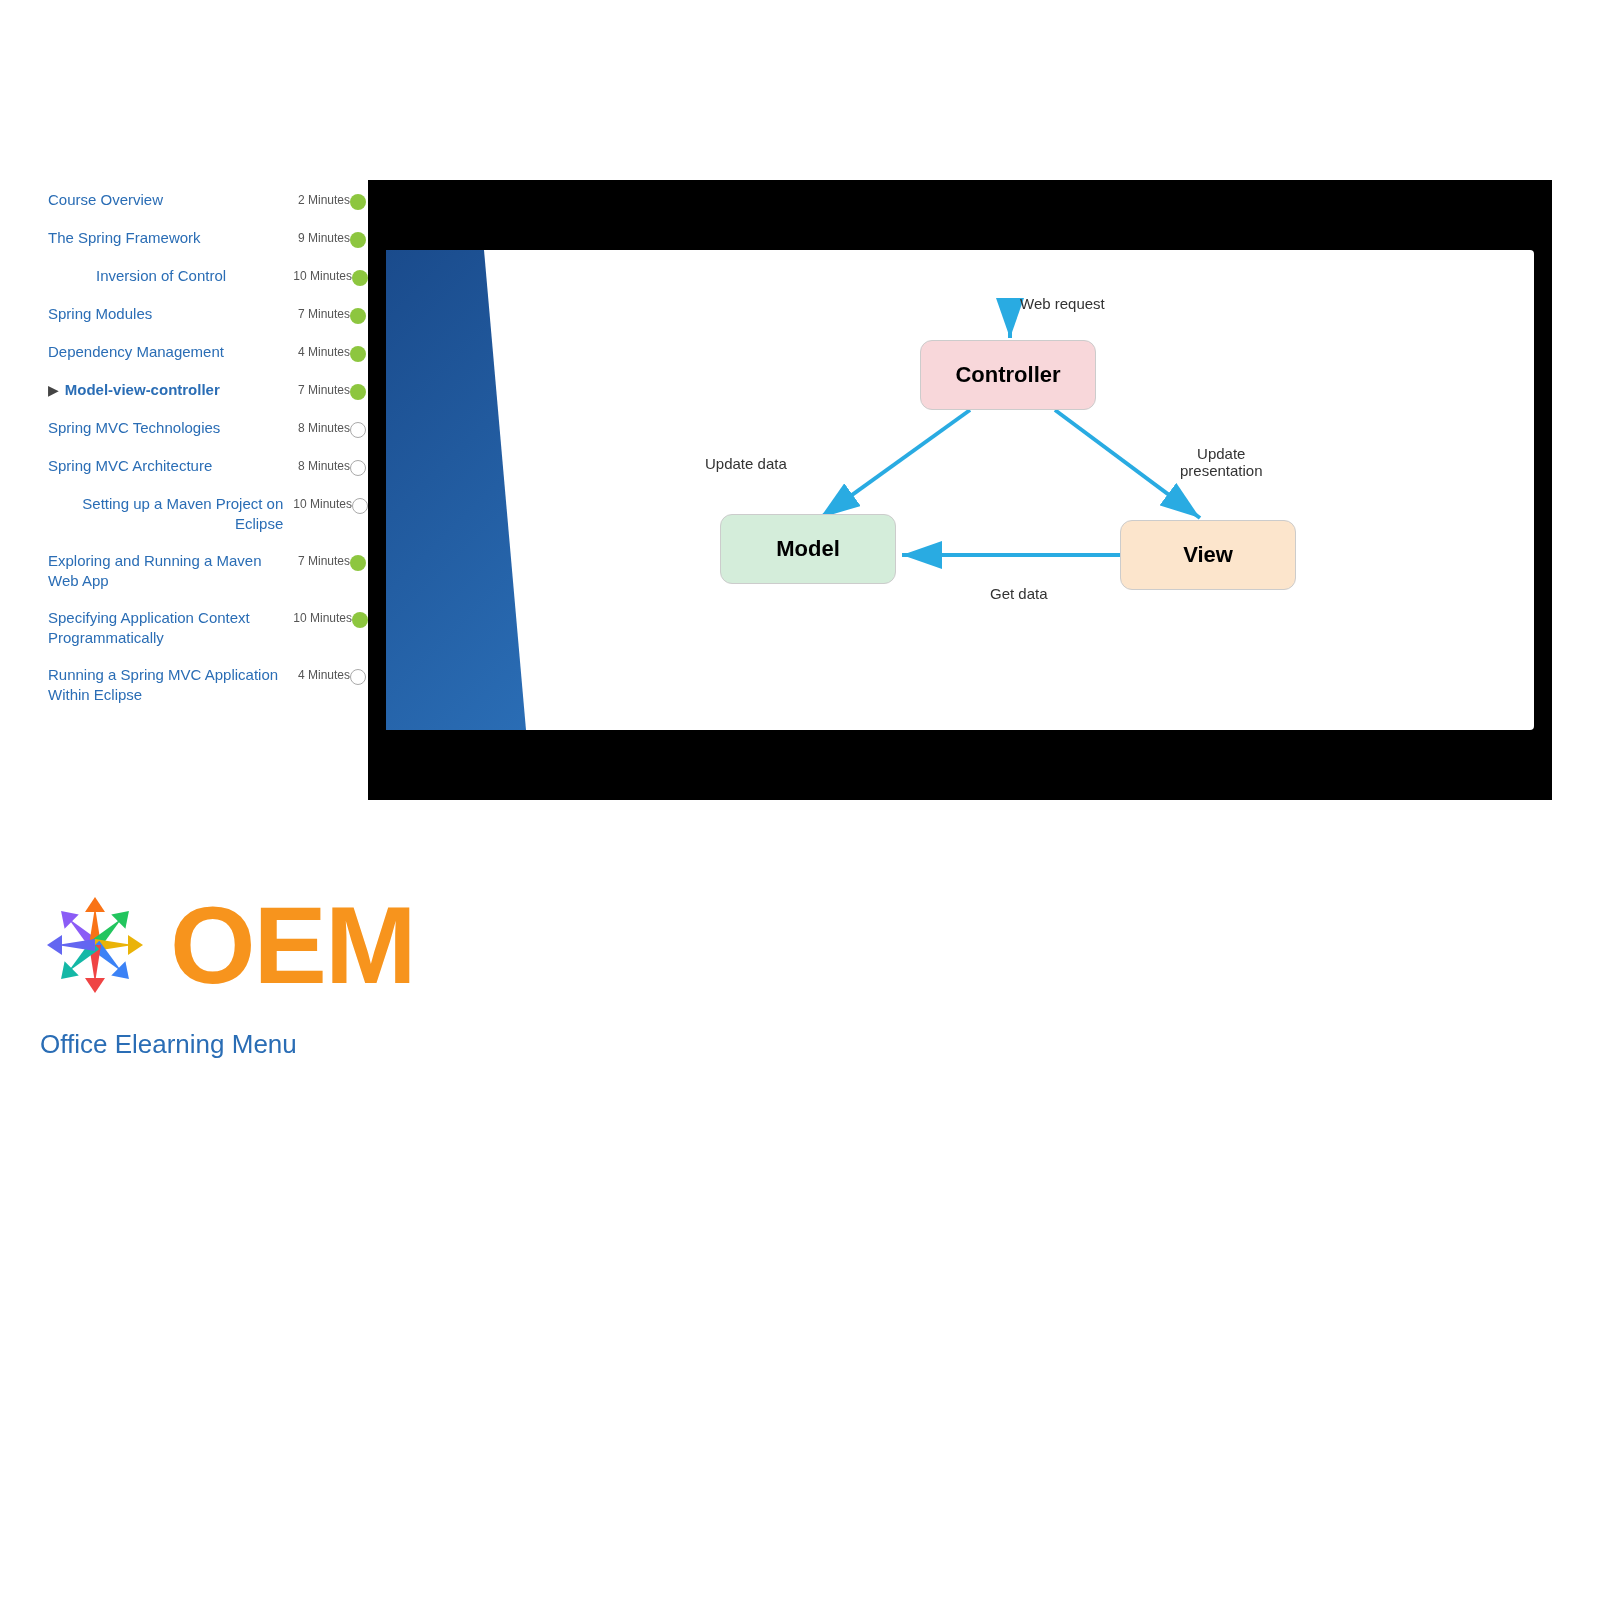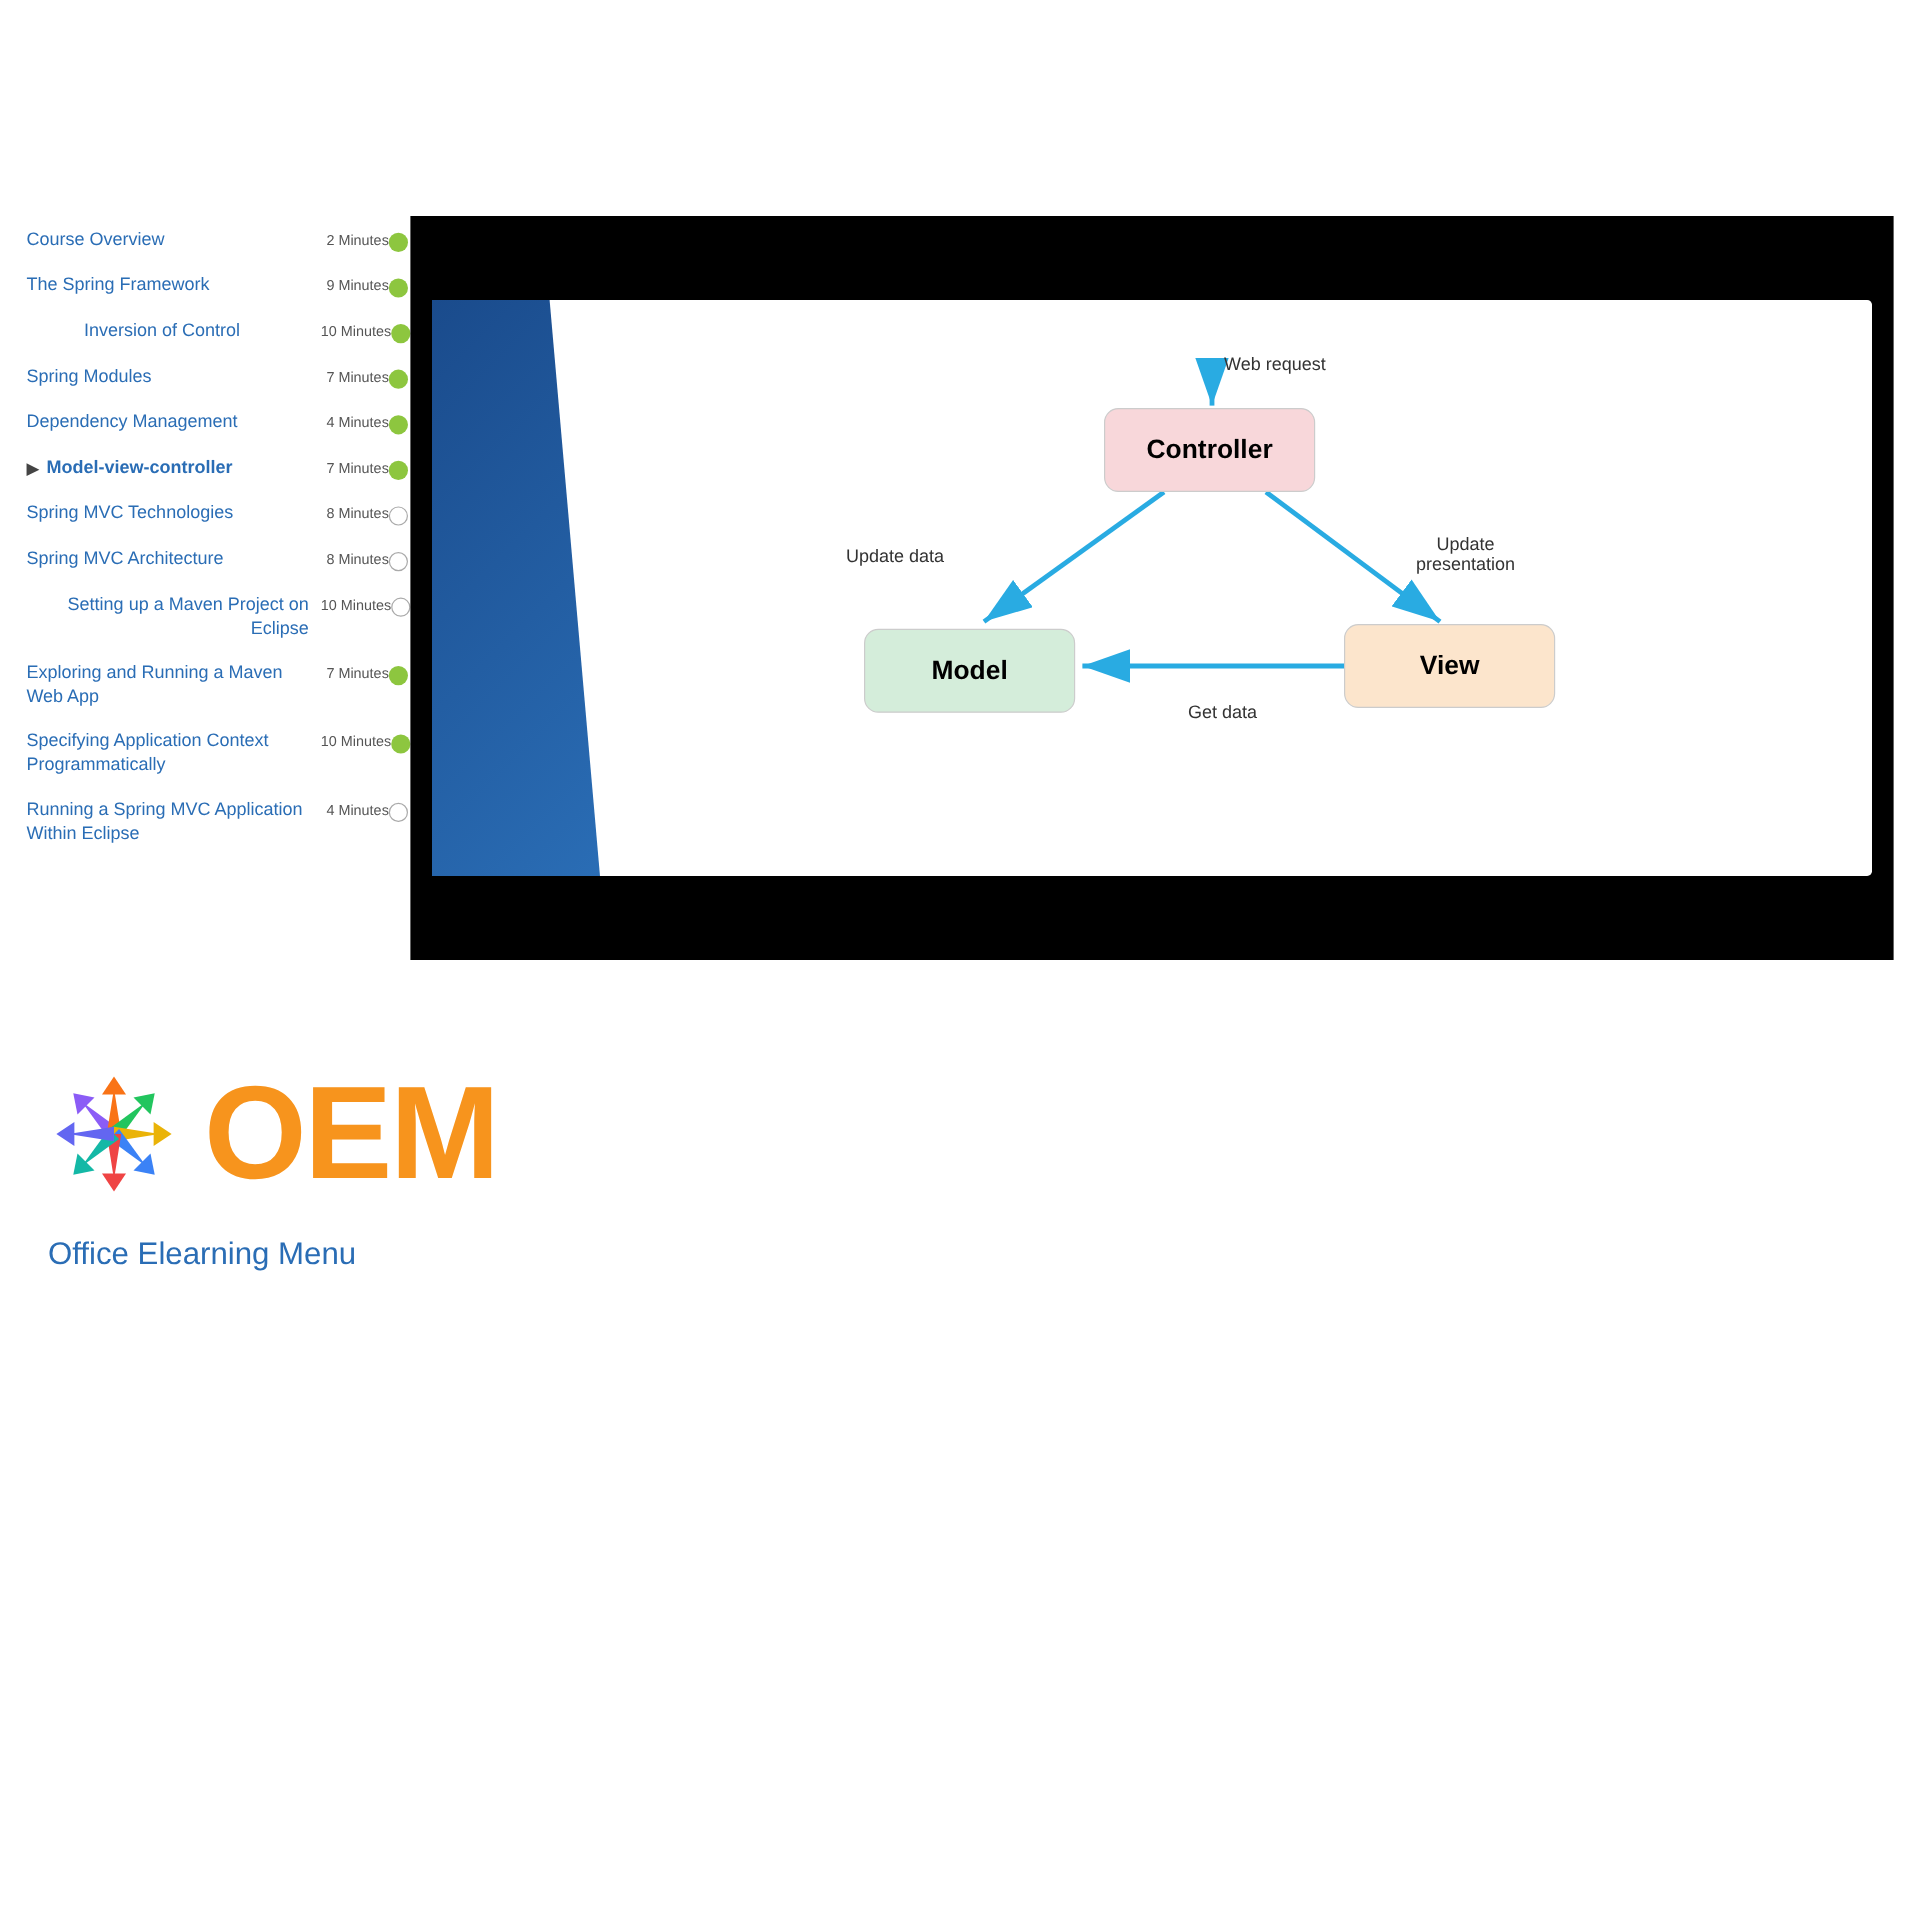--- a/index.html
+++ b/index.html
@@ -11,21 +11,21 @@
     }
 
     .top-bar {
       height: 180px;
       background: #fff;
     }
 
     .main-content {
       display: flex;
       width: 100%;
-      padding: 0 22px;
+      padding: 0 48px;
     }
 
     
     .sidebar {
       width: 320px;
       flex-shrink: 0;
       padding-top: 10px;
     }
 
     .sidebar-item {
@@ -134,21 +134,21 @@
     .box-controller {
       background: #f8d7da;
       border: 1px solid #ccc;
       top: 50px;
       left: 260px;
     }
 
     .box-model {
       background: #d4edda;
       border: 1px solid #ccc;
-      top: 234px;
+      top: 224px;
       left: 60px;
     }
 
     .box-view {
       background: #fce5cc;
       border: 1px solid #ccc;
       top: 230px;
       left: 460px;
     }
 

